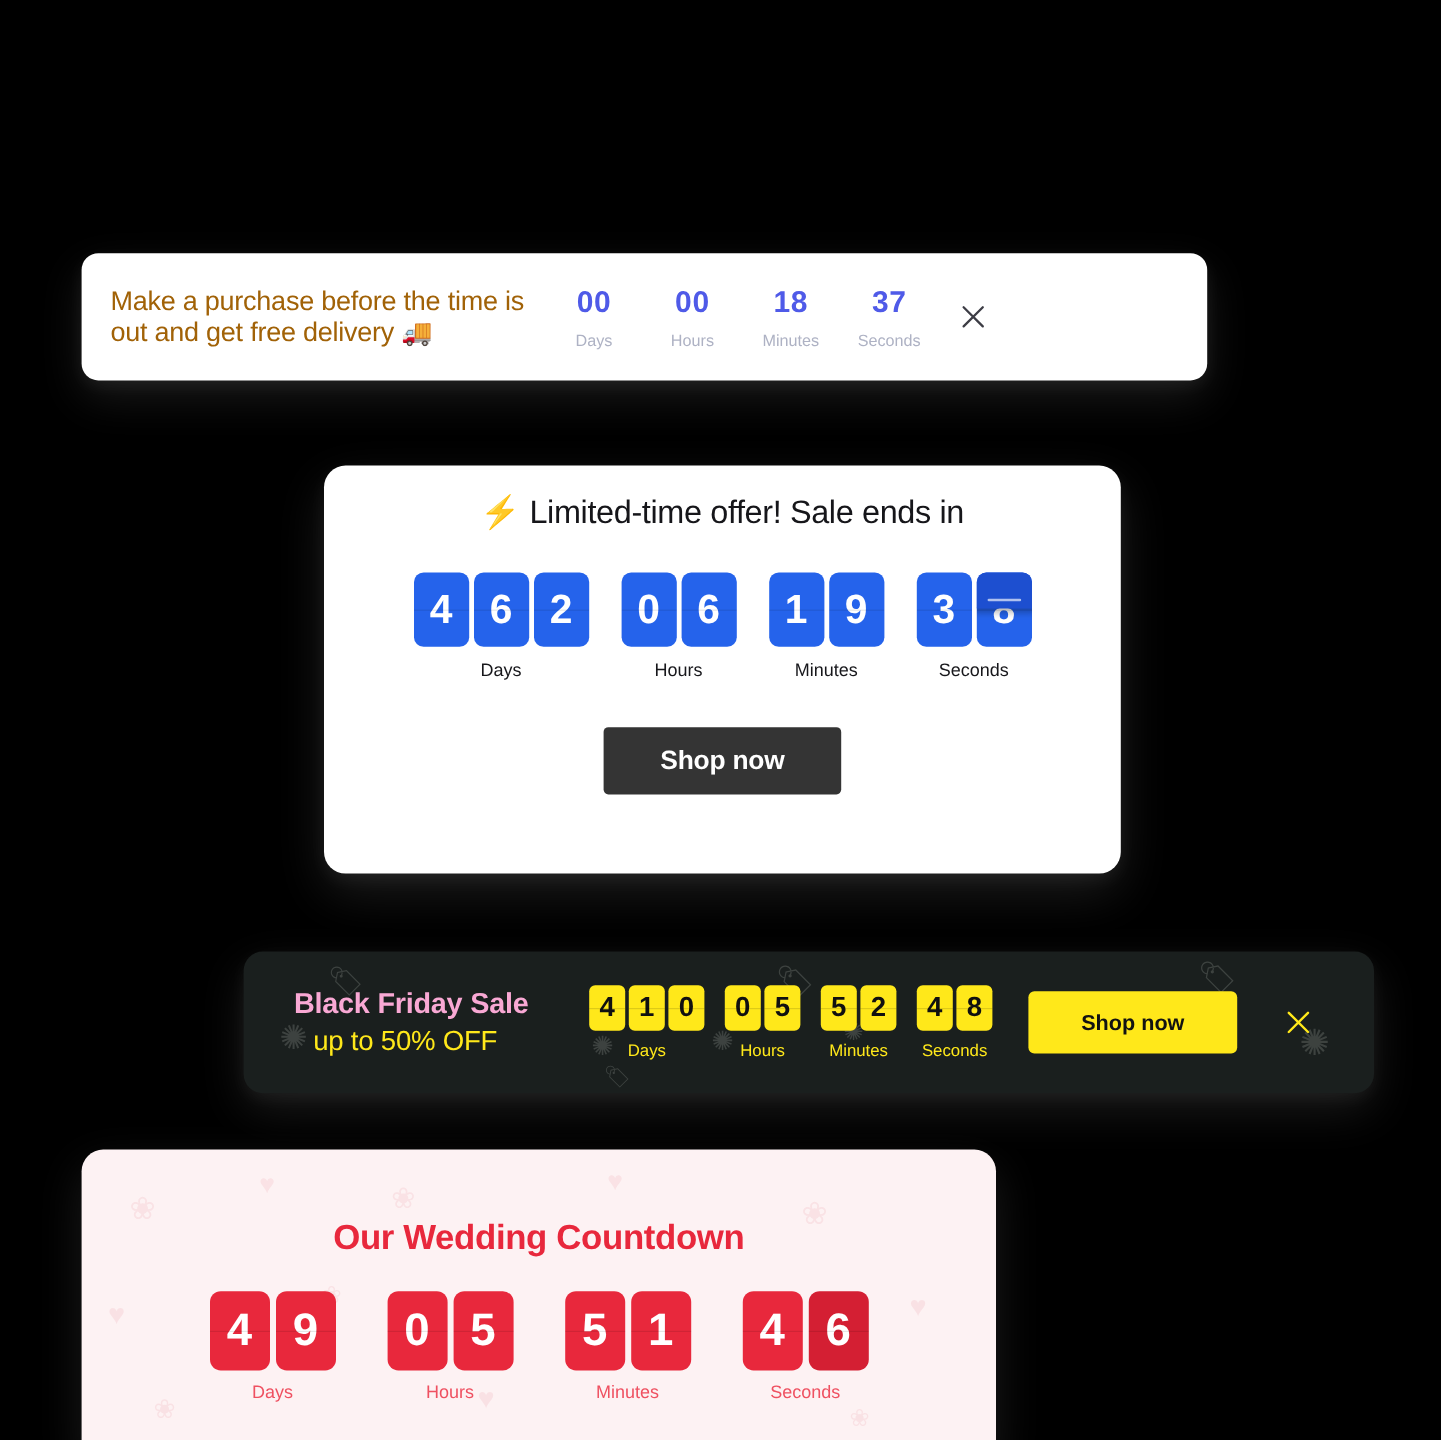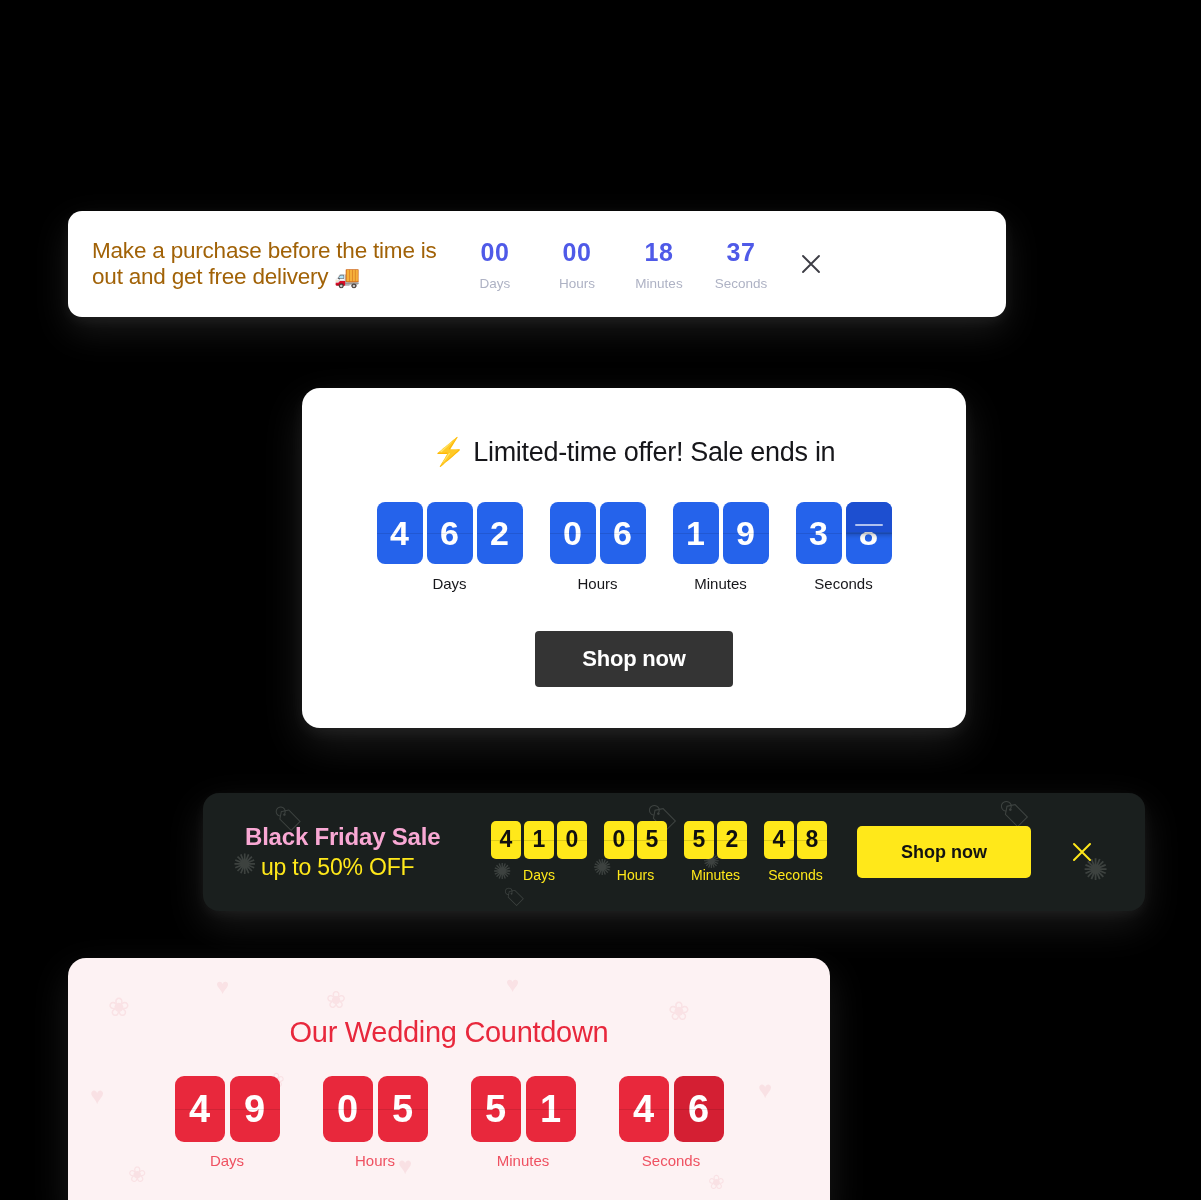--- a/index.html
+++ b/index.html
@@ -103,22 +103,21 @@
     left: 270px;
     top: 388px;
     width: 664px;
     height: 340px;
     background: #ffffff;
     border-radius: 18px;
     box-shadow: 0 16px 42px rgba(255,255,255,0.11), 0 5px 16px rgba(255,255,255,0.06);
     display: flex;
     flex-direction: column;
     align-items: center;
-    padding-top: 47px;
-    margin-left: 32px;
+    padding-top: 22px;
   }
   .limited-title {
     font-size: 27px;
     color: #16161a;
     letter-spacing: -0.3px;
     line-height: 34px;
   }
   .limited-bolt { color: #f5b731; }
 
   .flip-row {
@@ -339,21 +338,21 @@
   }
   .wed-wm {
     position: absolute;
     color: #e8909c;
     font-size: 22px;
     line-height: 1;
   }
   .wed-title {
     position: relative; z-index: 2;
     font-size: 29px;
-    font-weight: 400;
+    font-weight: 700;
     color: #e8283c;
     line-height: 36px;
     letter-spacing: -0.3px;
   }
   .wed-sub {
     position: relative; z-index: 2;
     margin-top: 9px;
     font-size: 27px;
     color: #ef3d4e;
     line-height: 34px;

